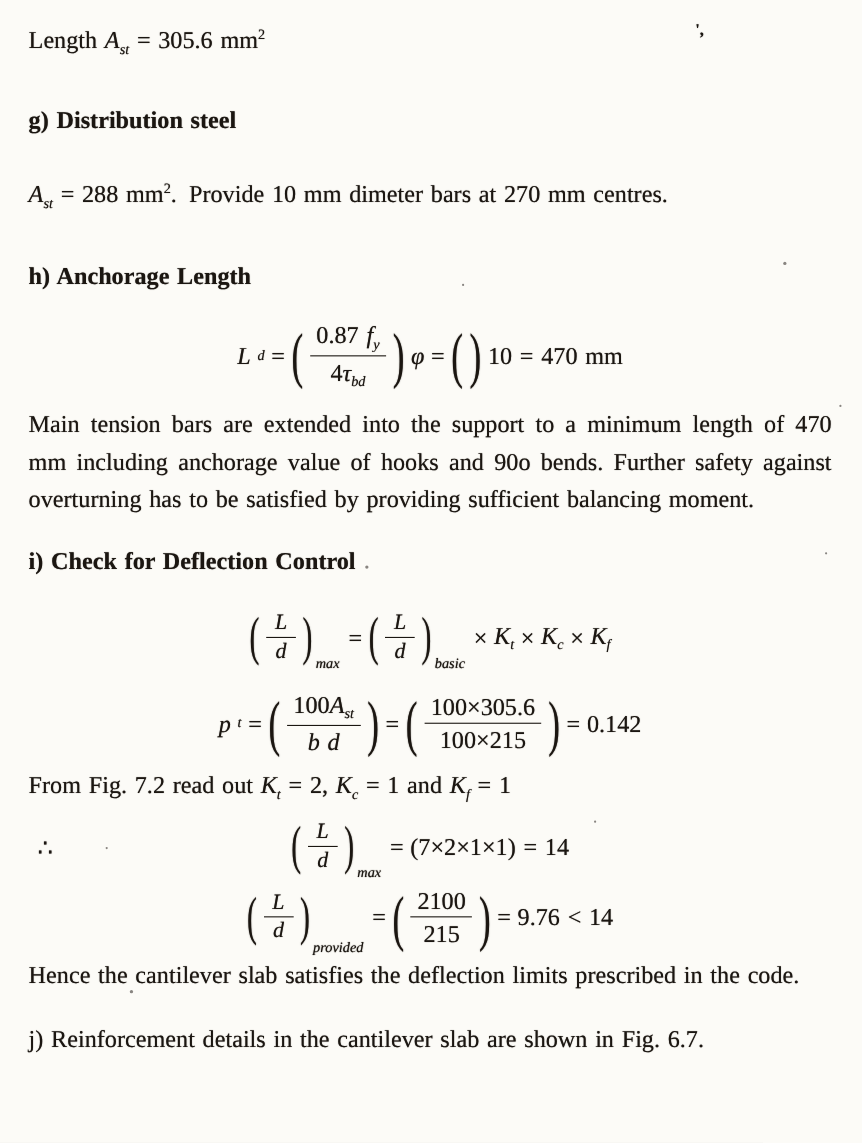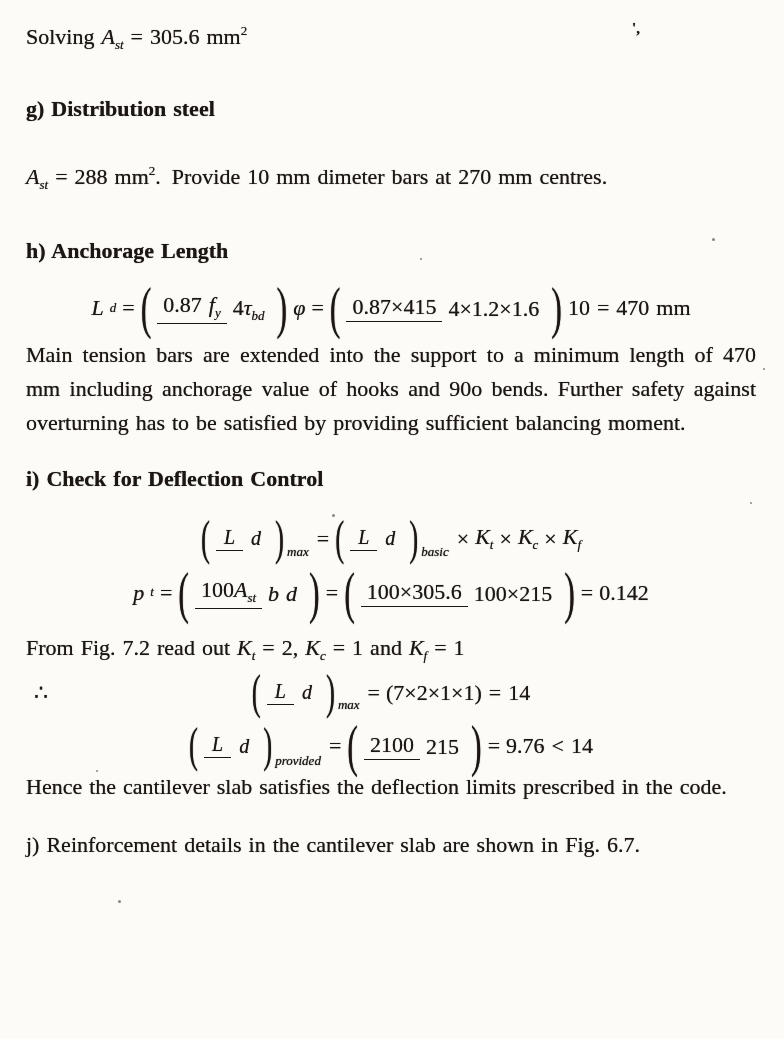--- a/index.html
+++ b/index.html
@@ -22,21 +22,21 @@
   .para { text-align: justify; line-height: 34px; }
   .var  { font-style: italic; }
   .vsub { font-style: italic; font-size: 13px; vertical-align: -5px; letter-spacing: 0; }
   .vsup { font-size: 13px; vertical-align: 9px; }
 
   .formula {
     position: relative;
     display: flex; align-items: center; justify-content: center;
     gap: 6px; line-height: 1.15;
   }
-  .frac { display: inline-flex; align-items: center; }
+  .frac { display: inline-flex; flex-direction: column; align-items: center; }
   .frac .fnum { padding: 0 6px 2px; border-bottom: 1.6px solid currentColor; white-space: nowrap; }
   .frac .fden { padding: 2px 6px 0; white-space: nowrap; }
   .sfrac { font-size: 20px; }
   .sfrac .fnum { padding: 0 8px 1px; }
   .sfrac .fden { padding: 1px 8px 0; }
 
   .bp  { display: inline-block; font-size: 32px; line-height: 1; transform: scaleY(1.75); font-weight: 400; }
   .bp2 { display: inline-block; font-size: 27px; line-height: 1; transform: scaleY(1.8); font-weight: 400; }
   .psub {
     align-self: flex-end; transform: translateY(7px);
@@ -45,53 +45,49 @@
   }
   .therefore { position: absolute; left: 8px; top: 50%; transform: translateY(-46%); font-size: 22px; letter-spacing: 1px; }
 
   .stray { position: absolute; left: 632px; top: 20px; font-size: 15px; font-weight: 700; }
   .speck { position: absolute; background: #2a2520; border-radius: 50%; opacity: 0.55; }
 
   .mt10 { margin-top: 10px; }  .mt34 { margin-top: 34px; }
   .mt28 { margin-top: 32px; }  .mt36 { margin-top: 36px; }
   .mt26 { margin-top: 26px; }  .mt14 { margin-top: 14px; }
   .mt6  { margin-top: 24px; }   .mt30 { margin-top: 30px; }
-  .mt24 { margin-top: 24px; }  .mt12 { margin-top: 24px; }
+  .mt24 { margin-top: 24px; }  .mt12 { margin-top: 12px; }
   .mt8  { margin-top: 8px; }
 </style>
 </head>
 <body>
 
 <div class="page" style="background: rgb(252, 251, 247); color: rgb(27, 22, 17);">
 
-  <div class="line"><span>Solving </span><span class="var">A</span><span class="vsub">st</span><span> = 305.6 mm</span><span class="vsup">2</span></div>
+  <div class="line"><span>Length </span><span class="var">A</span><span class="vsub">st</span><span> = 305.6 mm</span><span class="vsup">2</span></div>
   <span class="stray">',</span>
 
   <div class="heading mt34">g) Distribution steel</div>
   <div class="line mt28"><span class="var">A</span><span class="vsub">st</span><span> = 288 mm</span><span class="vsup">2</span><span>. Provide 10 mm dimeter bars at 270 mm centres.</span></div>
 
   <div class="heading mt36">h) Anchorage Length</div>
 
   <div class="formula mt26">
     <span class="var">L</span>
       <span class="vsub">d</span>
     <span>=</span>
     <span class="bp">(</span>
     <span class="frac">
       <span class="fnum"><span>0.87 </span><span class="var">f</span><span class="vsub">y</span></span>
       <span class="fden"><span>4</span><span class="var">τ</span><span class="vsub">bd</span></span>
     </span>
     <span class="bp">)</span>
     <span class="var">φ</span>
     <span>=</span>
     <span class="bp">(</span>
-    <span class="frac">
-      <span class="fnum">0.87×415</span>
-      <span class="fden">4×1.2×1.6</span>
-    </span>
     <span class="bp">)</span>
     <span>10 = 470 mm</span>
   </div>
 
   <div class="para mt14">Main tension bars are extended into the support to a minimum length of 470 mm including anchorage value of hooks and 90o bends. Further safety against overturning has to be satisfied by providing sufficient balancing moment.</div>
 
   <div class="heading mt6">i) Check for Deflection Control</div>
 
   <div class="formula mt30">
     <span class="bp2">(</span>

